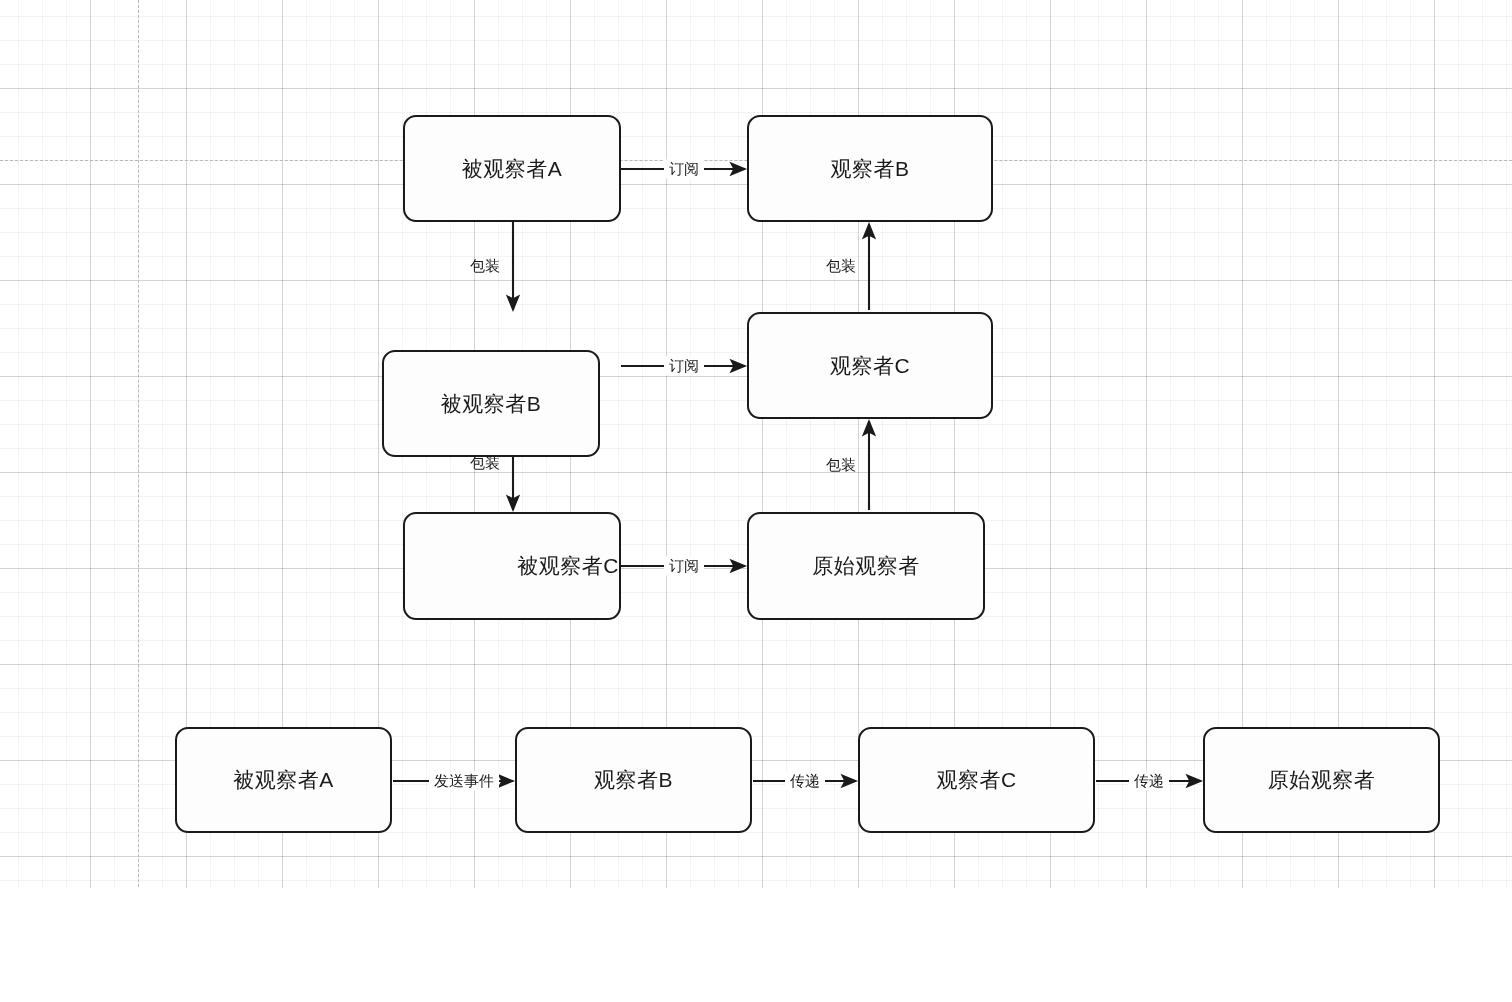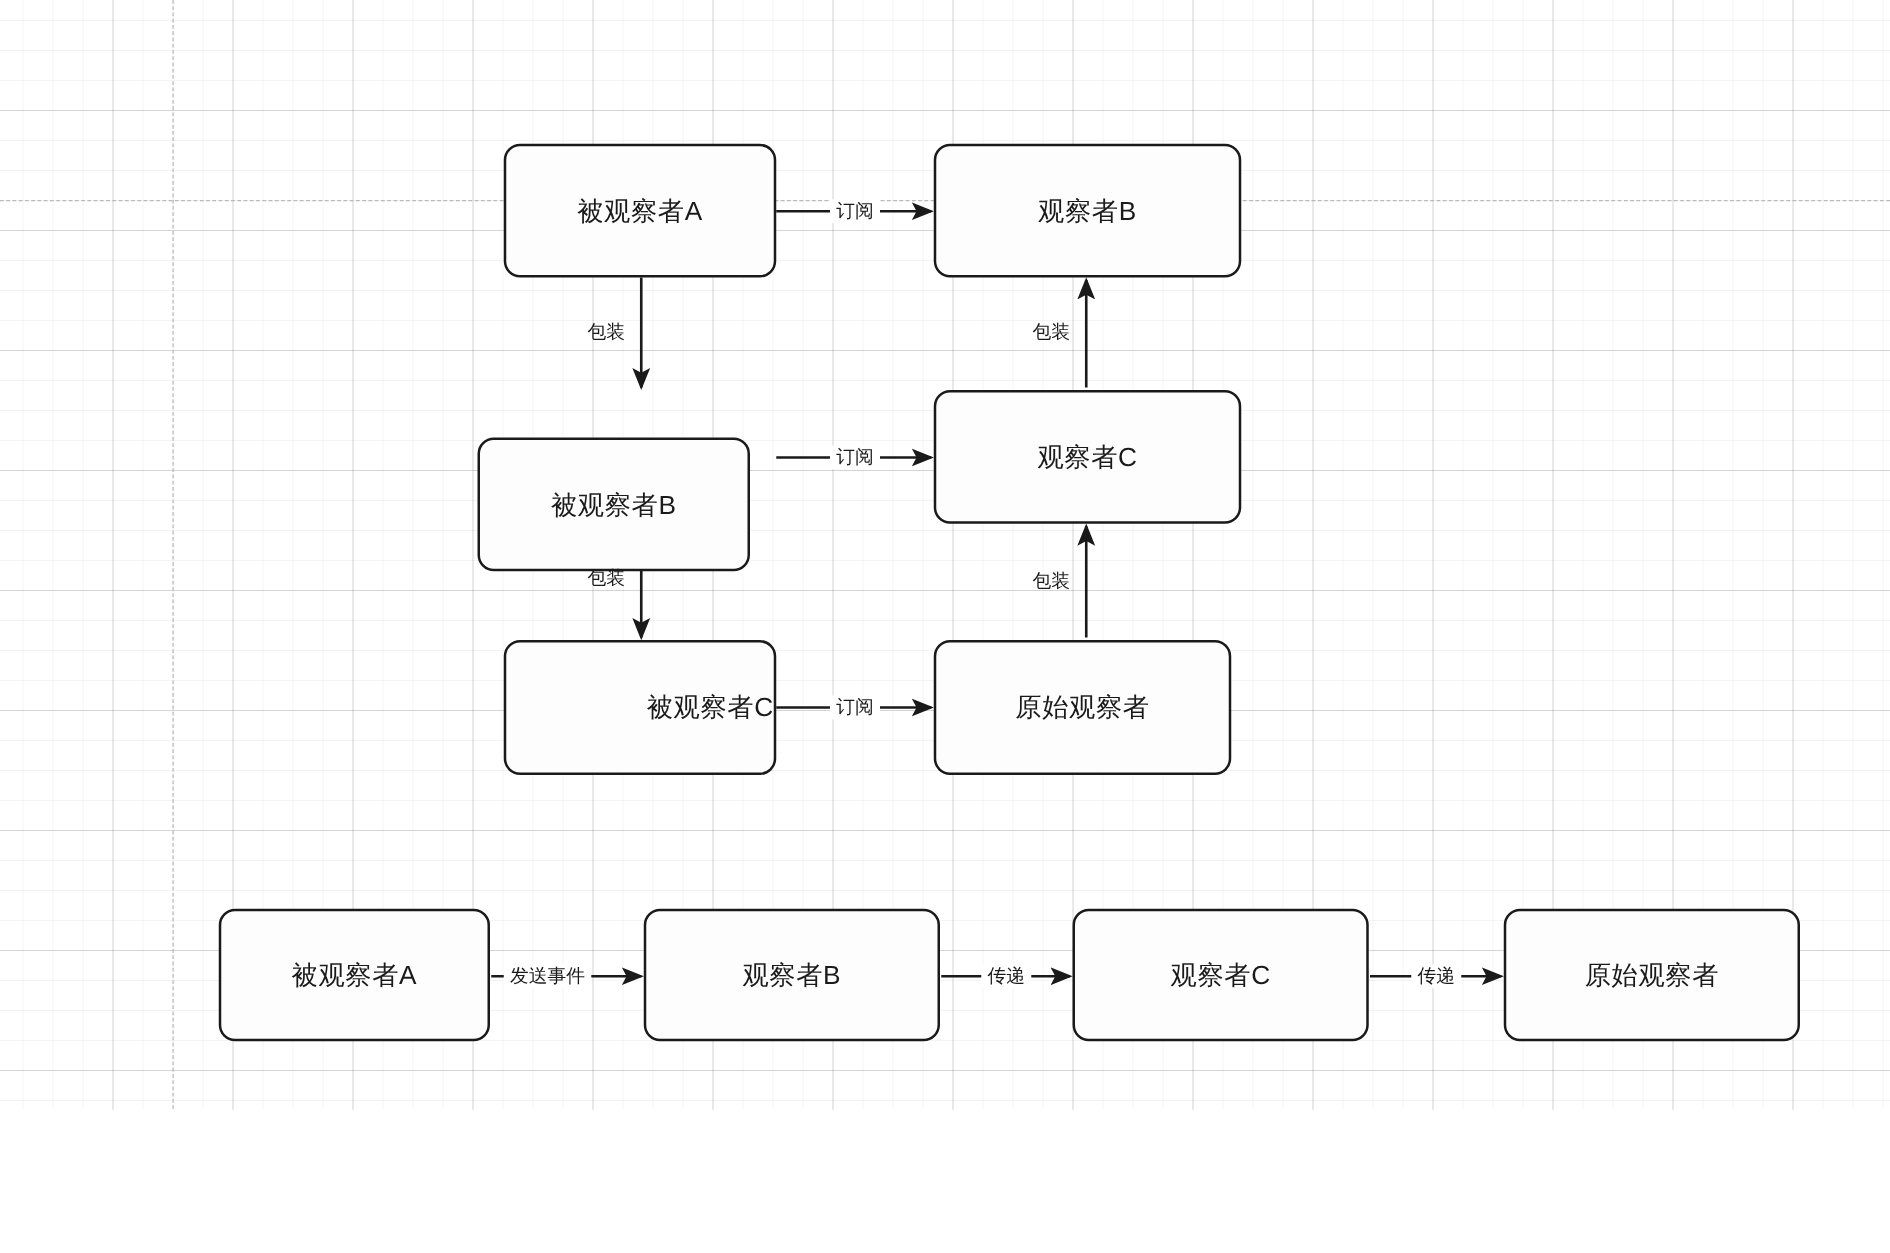--- a/index.html
+++ b/index.html
@@ -163,21 +163,21 @@
       </div>
     </div>
   <div id="label-layer">
       <div class="edge-label h" style="left: 684px; top: 169px; background: rgb(255, 255, 255); padding: 0px 5px;">订阅</div>
       <div class="edge-label h" style="left: 684px; top: 366px; background: rgb(255, 255, 255); padding: 0px 5px;">订阅</div>
       <div class="edge-label h" style="left: 684px; top: 566px; background: rgb(255, 255, 255); padding: 0px 5px;">订阅</div>
       <div class="edge-label v" style="left: 507px; top: 266px;">包装</div>
       <div class="edge-label v" style="left: 507px; top: 463px;">包装</div>
       <div class="edge-label v" style="left: 863px; top: 266px;">包装</div>
       <div class="edge-label v" style="left: 863px; top: 465px;">包装</div>
-      <div class="edge-label h" style="left: 438px; top: 781px; background: rgb(255, 255, 255); padding: 0px 5px;">发送事件</div>
+      <div class="edge-label h" style="left: 464px; top: 781px; background: rgb(255, 255, 255); padding: 0px 5px;">发送事件</div>
       <div class="edge-label h" style="left: 805px; top: 781px; background: rgb(255, 255, 255); padding: 0px 5px;">传递</div>
       <div class="edge-label h" style="left: 1149px; top: 781px; background: rgb(255, 255, 255); padding: 0px 5px;">传递</div>
     </div>
 
   <div class="watermark back" style="left:1344px; top:955px;">@掘金技术社区</div>
   <div class="watermark" style="left:1263px; top:955px;">@稀土掘金技术社区</div>
 
 </div>
 
 </body></html>

